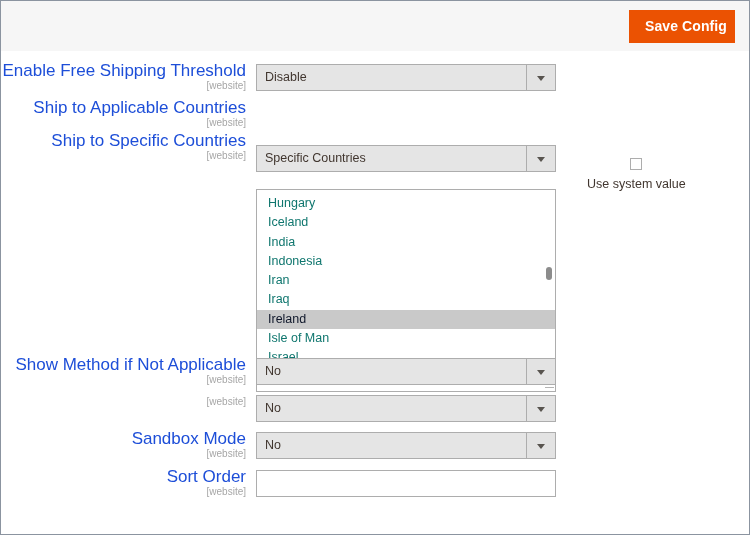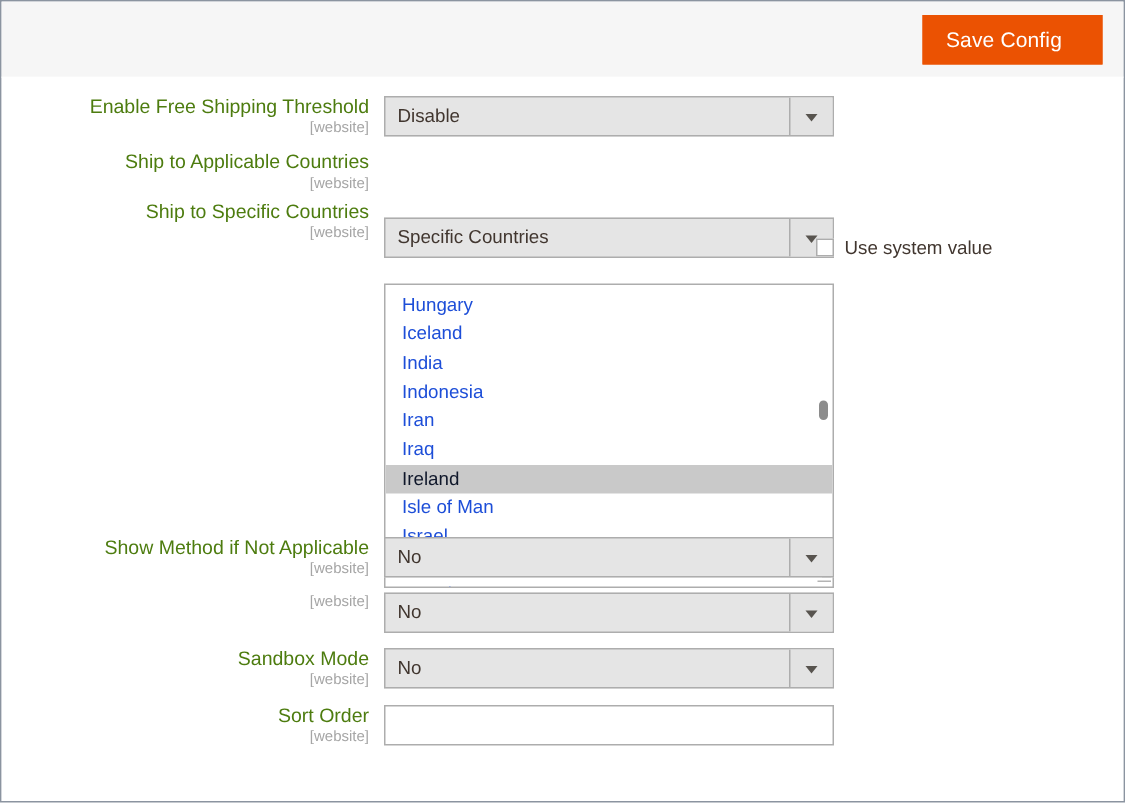--- a/index.html
+++ b/index.html
@@ -34,23 +34,23 @@
   }
   .save-config-btn {
     position: absolute;
     right: 14px;
     top: 9px;
     background: #eb5202;
     color: #ffffff;
     border: 1px solid #eb5202;
     font-family: "Liberation Sans", sans-serif;
     font-size: 14px;
-    font-weight: normal;
+    font-weight: bold;
     letter-spacing: 0.1px;
-    padding: 8px 26px 9px 15px;
+    padding: 8px 7px 9px 15px;
     line-height: 1;
     cursor: pointer;
     border-radius: 0;
   }
   
   .form-body {
     position: absolute;
     left: 0;
     top: 50px;
     right: 0;
@@ -65,22 +65,22 @@
   .field-label {
     position: absolute;
     left: 0;
     width: 245px;
     text-align: right;
     padding-right: 0;
     box-sizing: border-box;
   }
   .field-label .lbl-main {
     display: block;
-    font-size: 13px;
-    color: #4d7c0f;
+    font-size: 17px;
+    color: #1d4ed8;
     line-height: 15px;
     white-space: nowrap;
   }
   .field-label .lbl-scope {
     display: block;
     font-size: 10px;
     color: #a6a6a6;
     line-height: 13px;
     margin-top: 1px;
   }
@@ -137,26 +137,27 @@
     background: #ffffff;
     font-family: "Liberation Sans", sans-serif;
     font-size: 12.5px;
     color: #41362f;
     padding: 0 8px;
     outline: none;
   }
   
   .sysval {
     position: absolute;
-    left: 543px;
+    left: 586px;
     top: 107px;
     display: flex;
     align-items: center;
     gap: 7px;
     cursor: pointer;
+    flex-direction: column;
   }
   .sysval .box {
     width: 12px;
     height: 12px;
     box-sizing: border-box;
     border: 1px solid #adadad;
     background: #ffffff;
     display: inline-block;
   }
   .sysval .txt {
@@ -180,21 +181,21 @@
   .multi-list {
     position: absolute;
     left: 0;
     top: 4px;
     right: 0;
   }
   .multi-item {
     height: 19.3px;
     line-height: 19.3px;
     font-size: 12.5px;
-    color: #1d4ed8;
+    color: #0f766e;
     padding-left: 11px;
     white-space: nowrap;
     overflow: hidden;
     cursor: pointer;
   }
   .multi-item.selected {
     background: #c9c9c9;
     color: #0f172a;
   }
   .multi-scroll-track {

